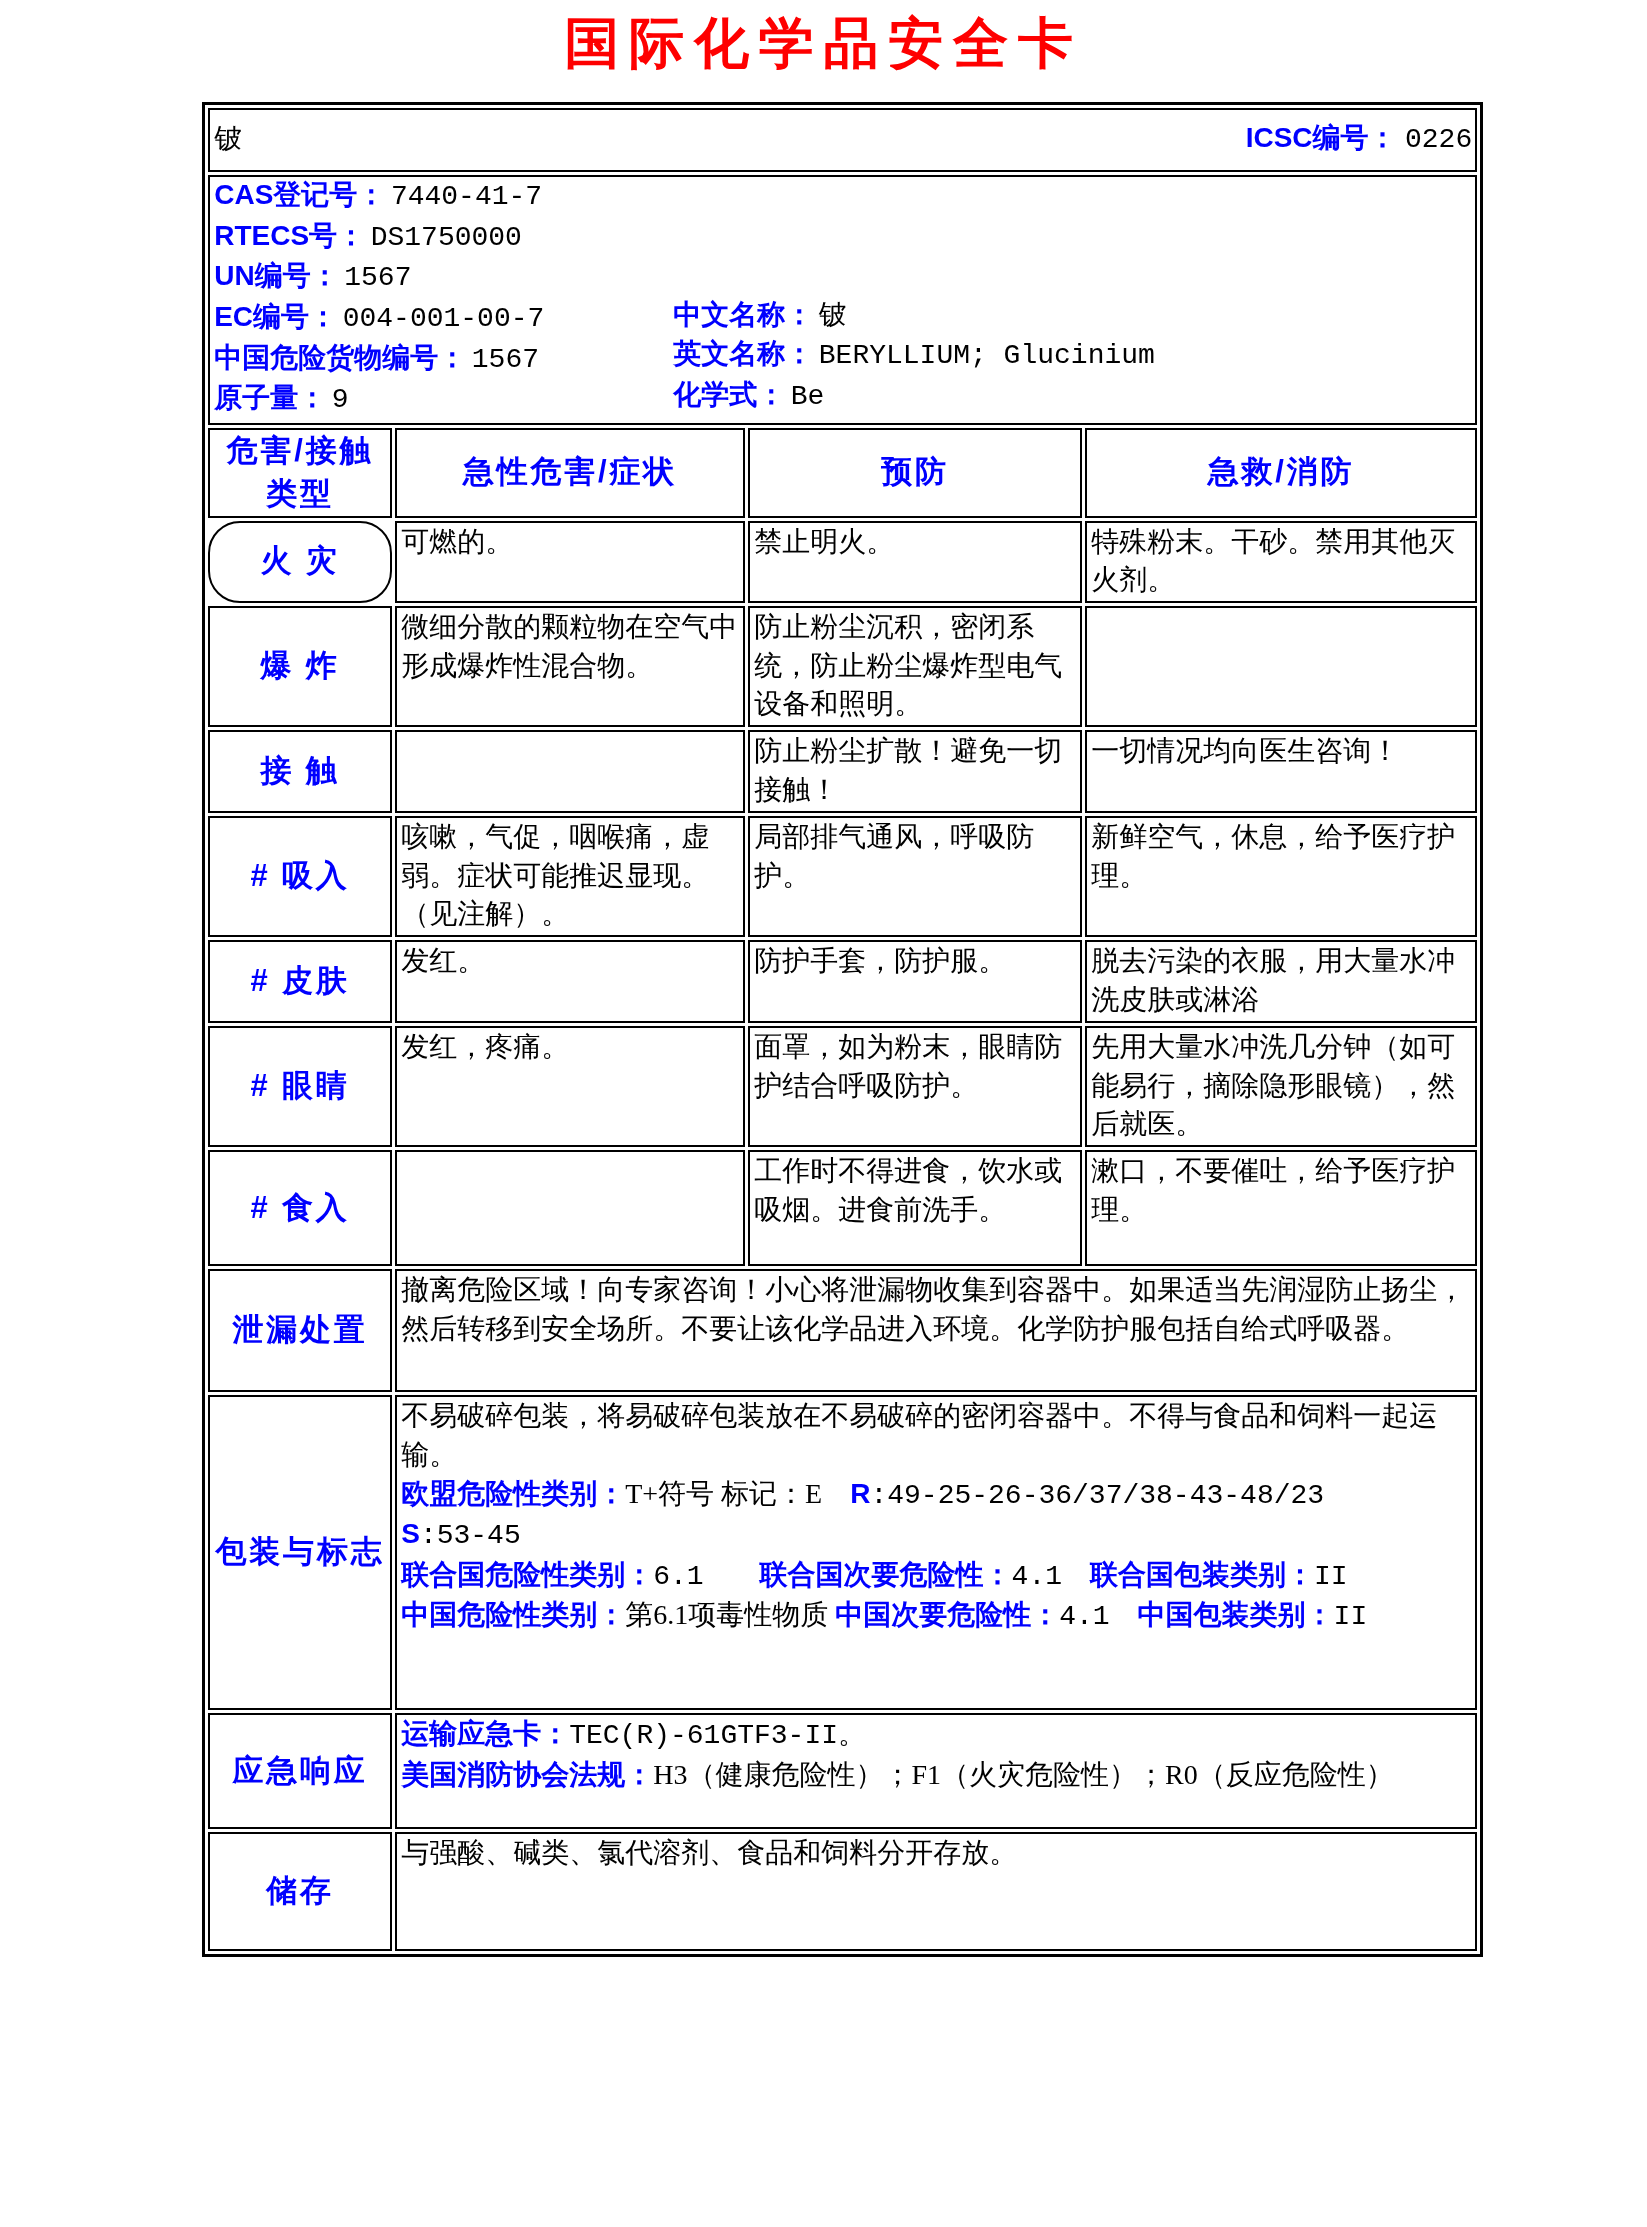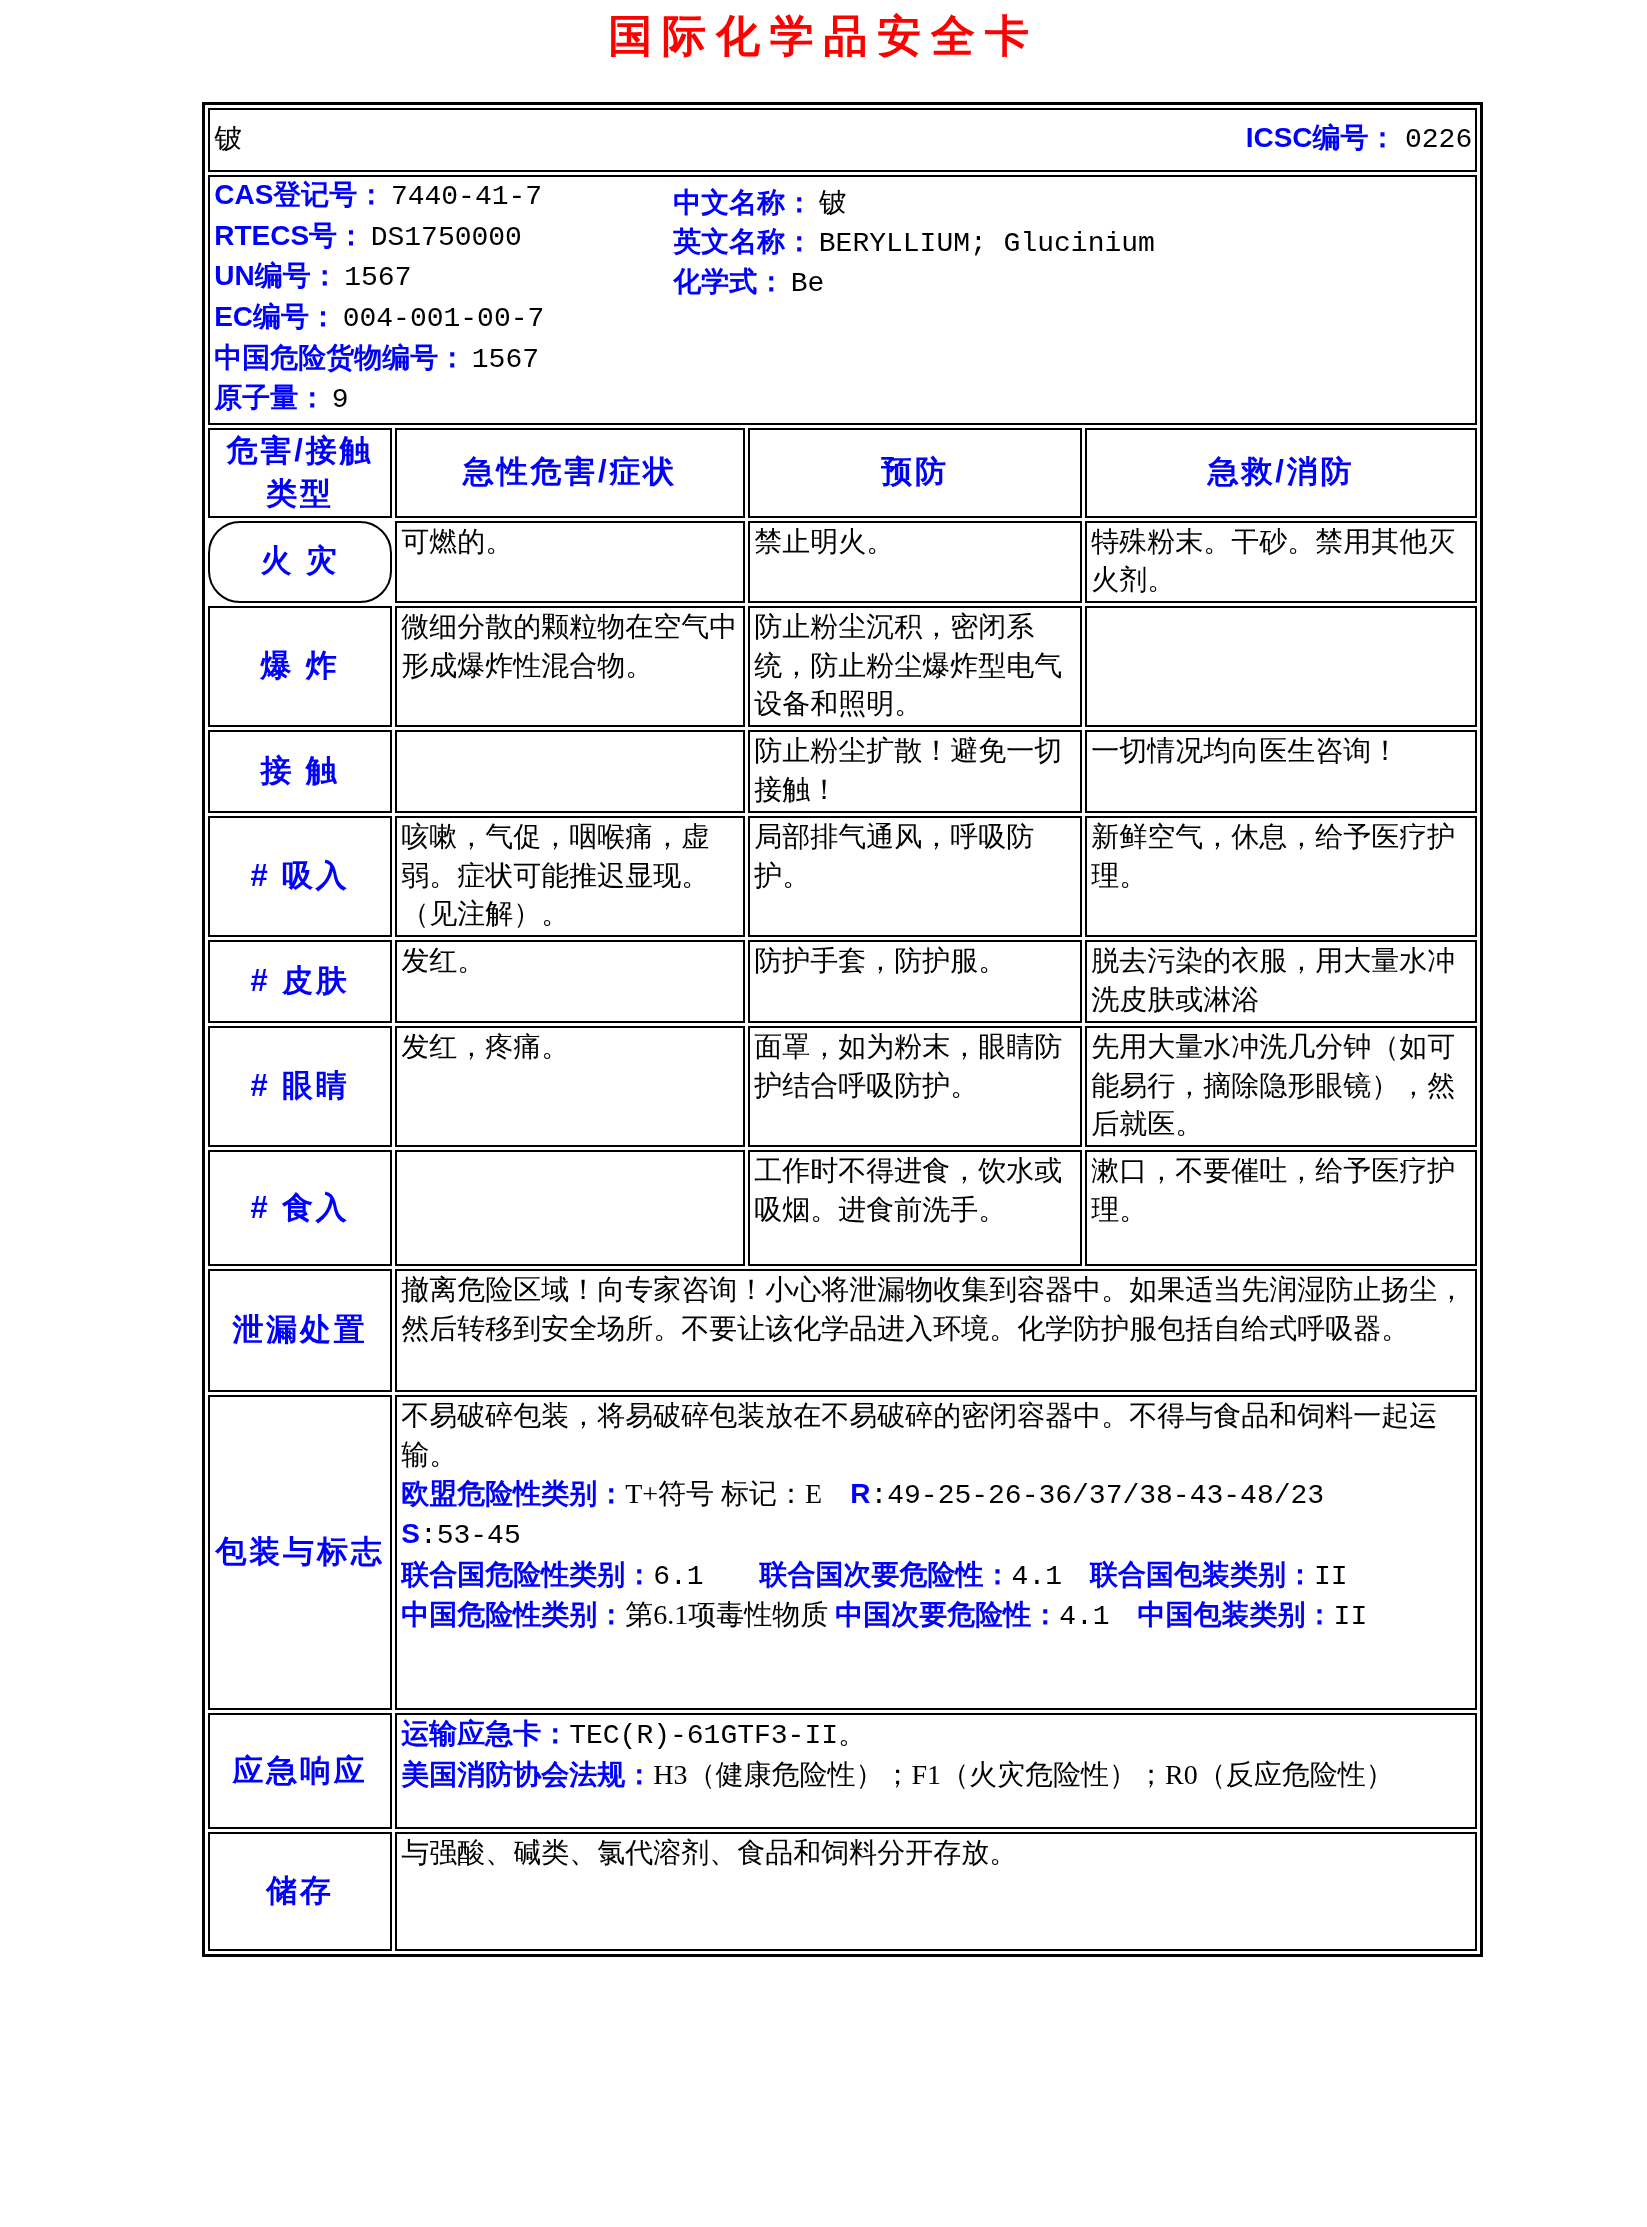--- a/index.html
+++ b/index.html
@@ -17,21 +17,21 @@
     color:#000;
     overflow:hidden;
   }
   .title{
     position:absolute;
     top:7px;left:0;
     width:100%;
     margin:0;
     text-align:center;
     color:var(--red);
-    font-size:44px;
+    font-size:55px;
     font-weight:bold;
     letter-spacing:9.8px;
     font-family:"DejaVu Serif","Liberation Serif",serif;
   }
   table.card{
     position:absolute;
     left:202px;
     top:102px;
     width:1261px;
     table-layout:fixed;
@@ -81,22 +81,22 @@
   .info-wrap{display:flex;height:242px;}
   .info-left{
     flex:0 0 459px;
     display:flex;flex-direction:column;
     justify-content:center;
     padding-top:2.8px;padding-bottom:2.8px;
   }
   .info-right{
     flex:1 1 auto;
     display:flex;flex-direction:column;
-    justify-content:flex-start;
-    padding-top:7px;padding-bottom:2.8px;
+    justify-content:flex-end;
+    padding-top:18px;padding-bottom:2.8px;
   }
   .info-line{white-space:nowrap;}
   .info-line .mono,.info-line .val{margin-left:5.6px;}
   .para{margin:0;}
 </style>
 </head>
 <body>
 
 <div class="page">
   <h1 class="title">国际化学品安全卡</h1>

